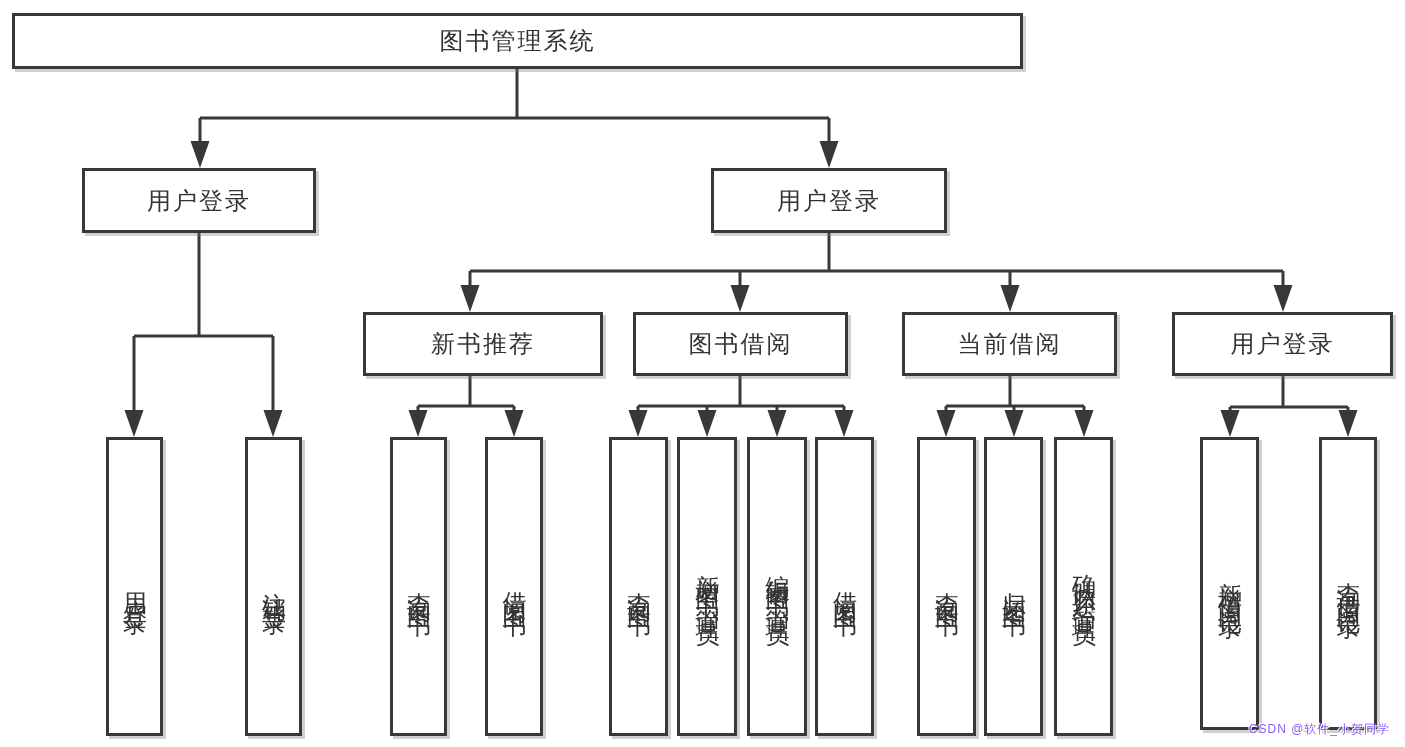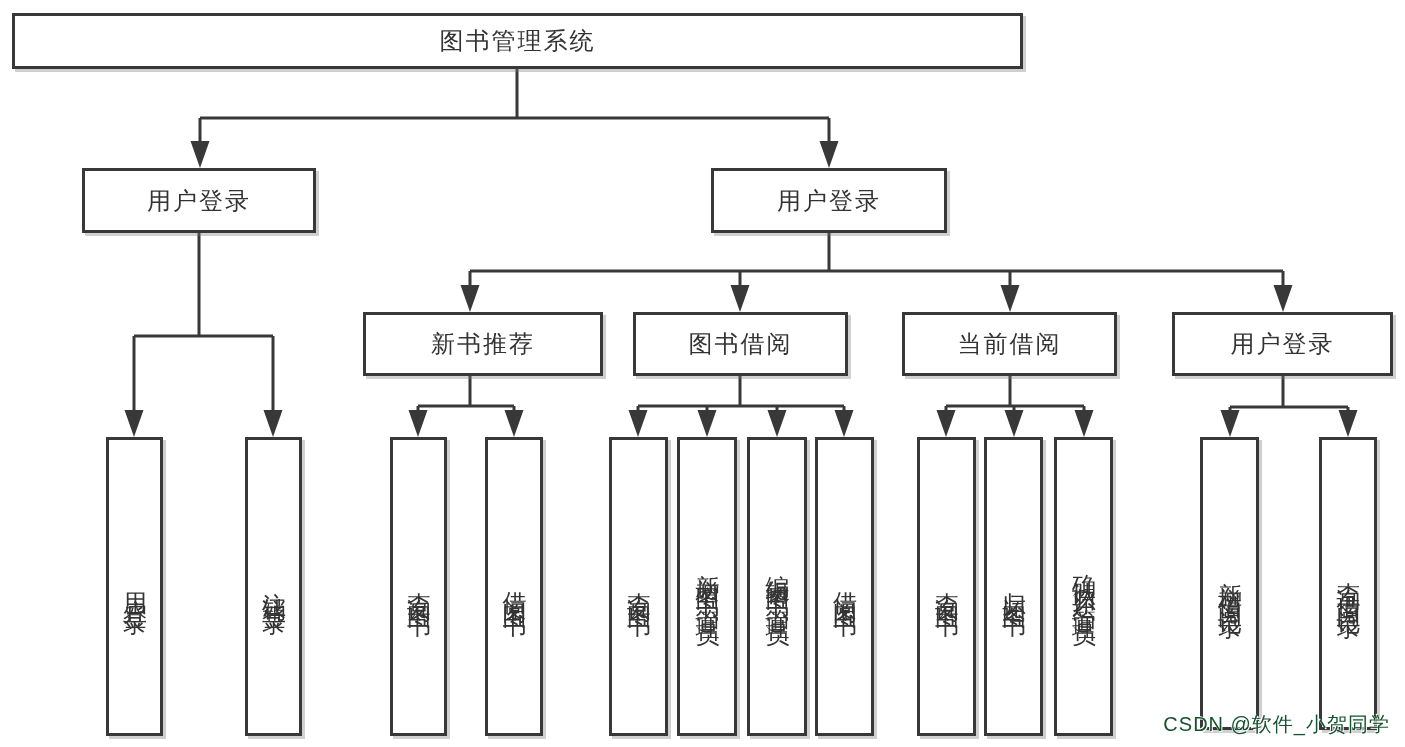--- a/index.html
+++ b/index.html
@@ -35,22 +35,22 @@
   }
   .leaf .vtext {
     writing-mode:vertical-rl;
     font-size:24px; color:#333333;
     letter-spacing:7px;
     line-height:1.2;
   }
   .watermark {
     position:absolute;
     right:15px; bottom:9px;
-    font-size:20px;
-    color:#14532d;
+    font-size:12px;
+    color:#8b5cf6;
     letter-spacing:1px;
     text-shadow:1px 1px 0 #ffffff, -1px -1px 0 #ffffff;
     white-space:nowrap;
   }
 </style>
 </head>
 <body>
 
 <div class="canvas">
 

